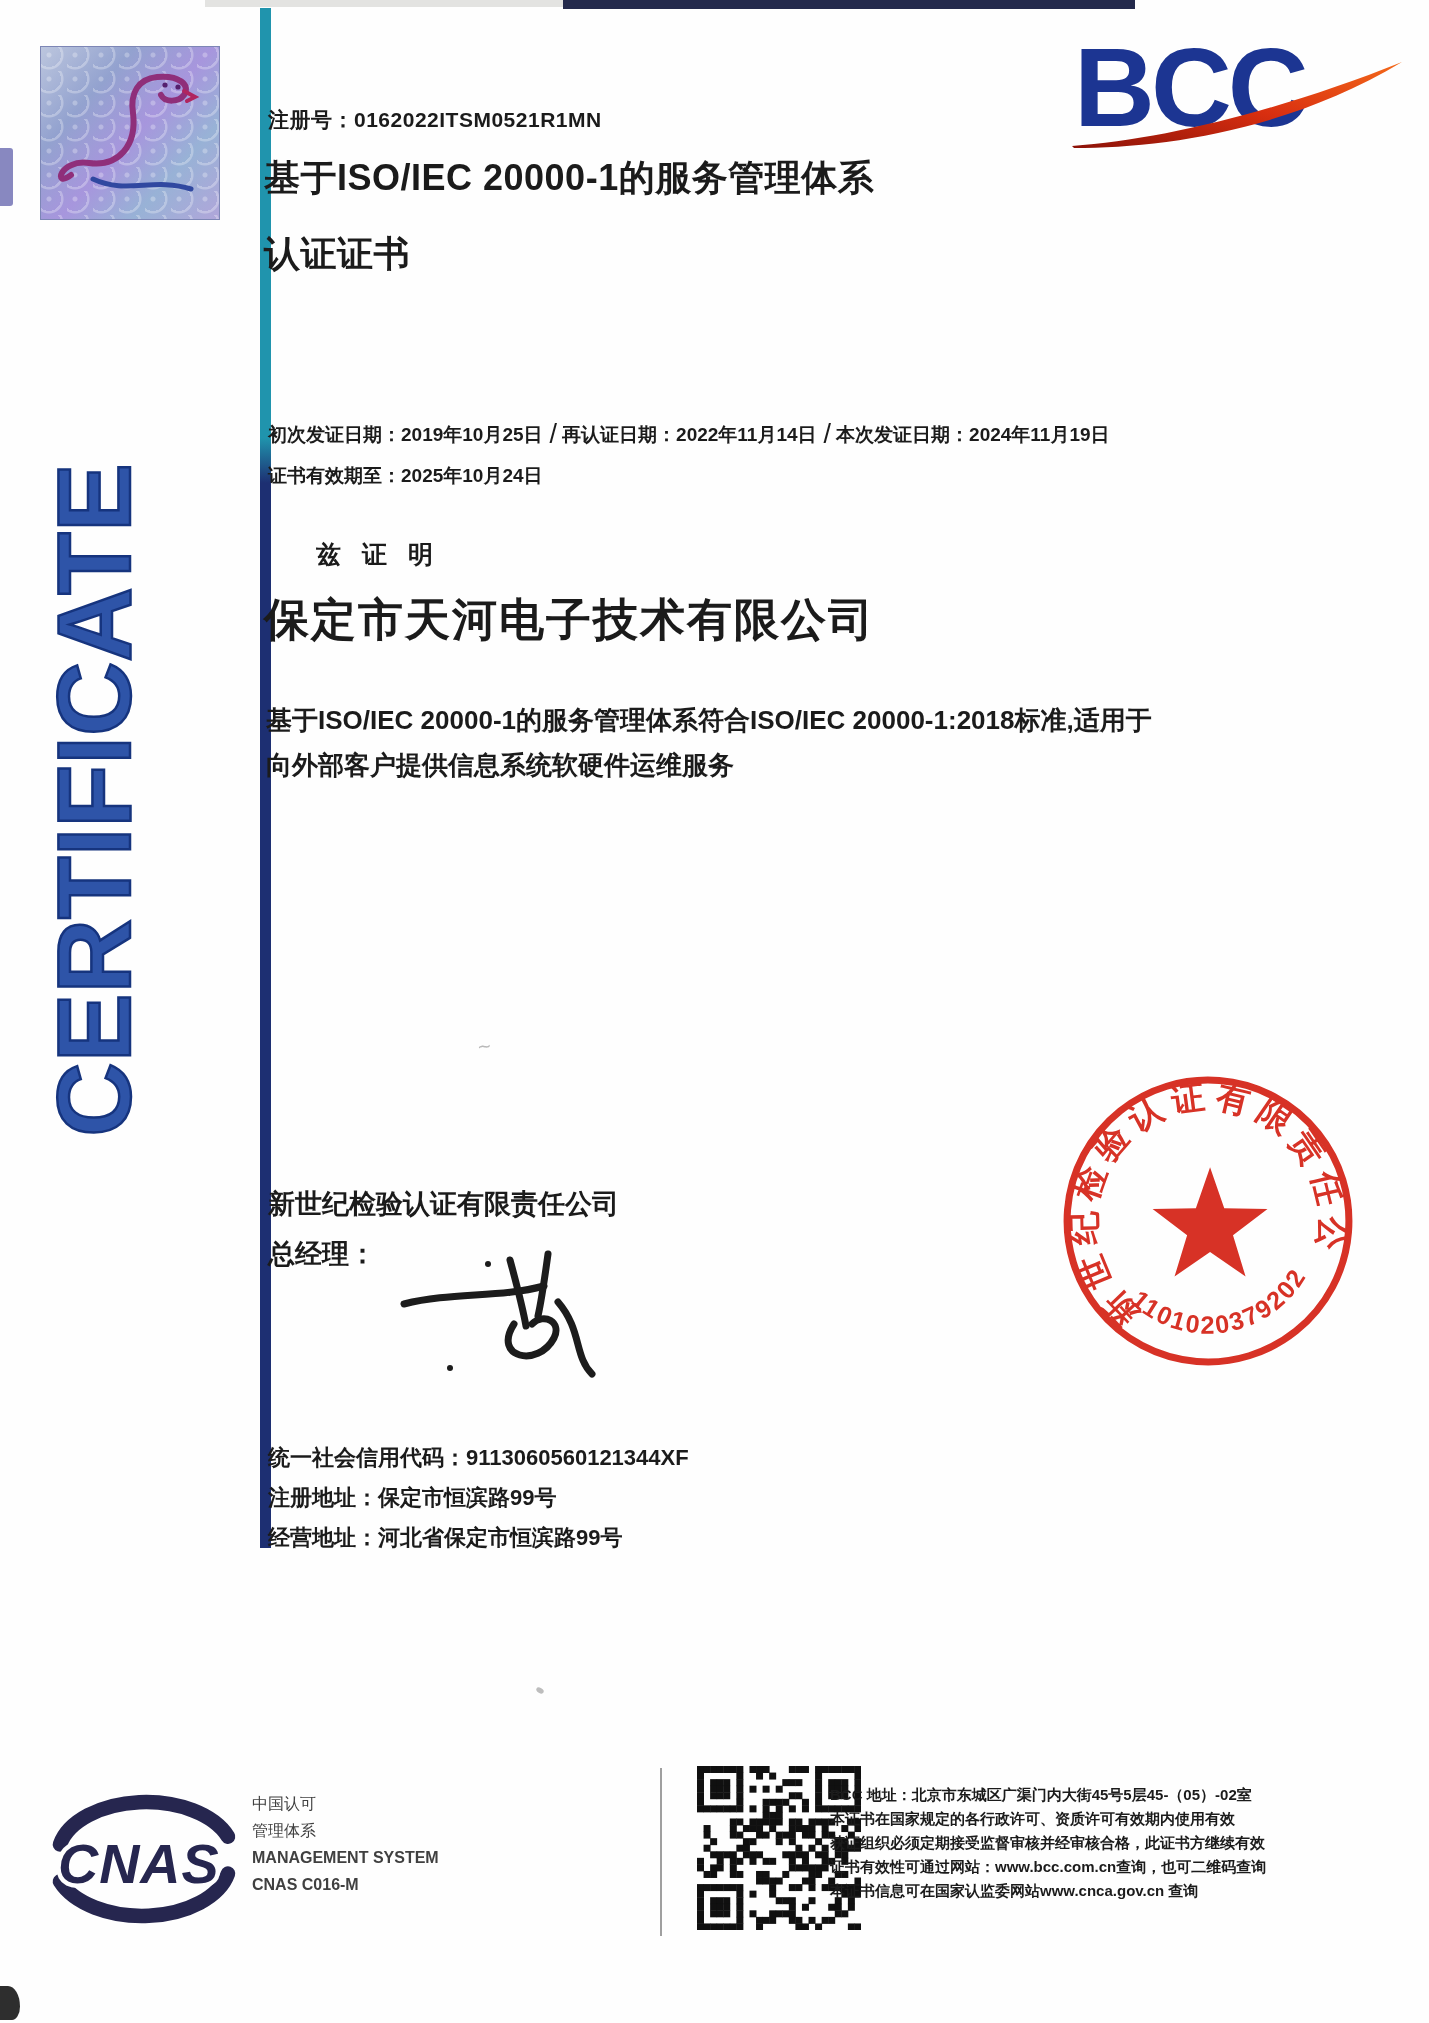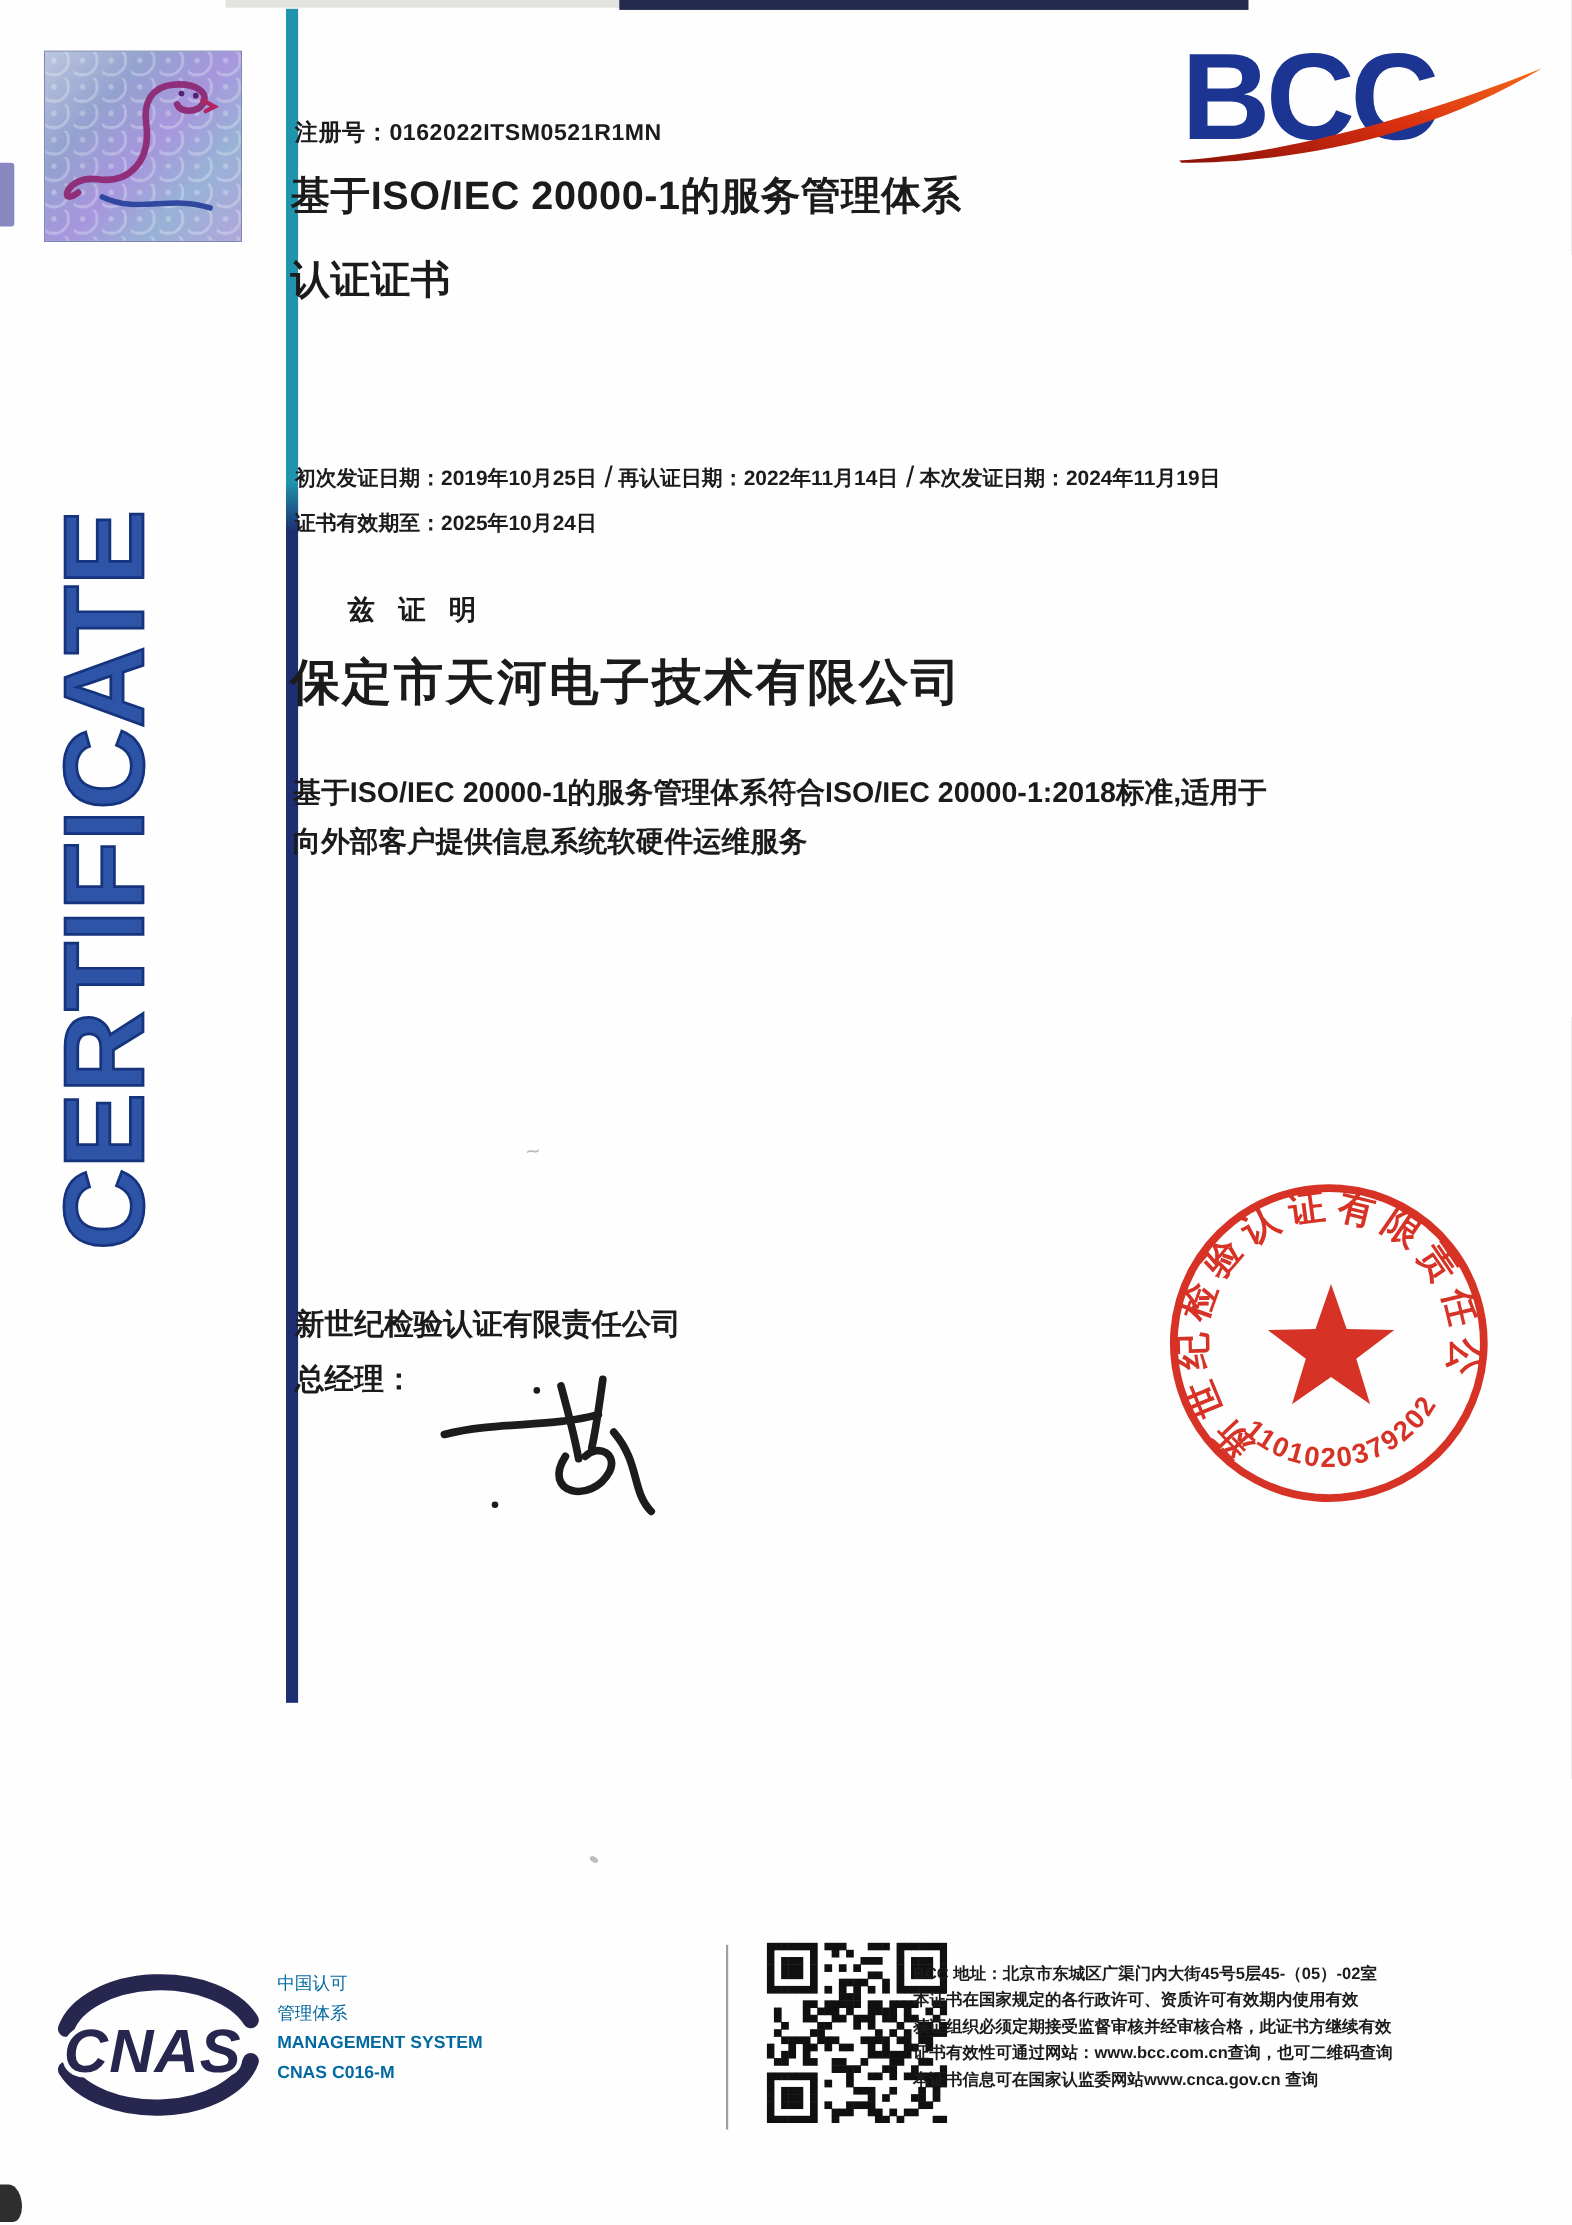--- a/index.html
+++ b/index.html
@@ -44,21 +44,21 @@
   .company{left:264px; top:590px; font-size:45px; font-weight:bold; letter-spacing:2px; white-space:nowrap;}
   .scope{left:266px; top:698px; font-size:26px; font-weight:600; line-height:45px; white-space:nowrap;}
   .issuer{left:268px; top:1186px; font-size:27px; font-weight:600;}
   .signer{left:268px; top:1236px; font-size:27px; font-weight:600;}
   .signature{left:392px; top:1246px;}
   .credit-block{left:268px; top:1438px; font-size:22px; font-weight:bold; line-height:40px; white-space:nowrap;}
   
   .seal{left:1052px; top:1065px; width:312px; height:312px; transform:rotate(-17deg); opacity:.95;}
   
   .cnas-logo{left:46px; top:1776px; width:196px; height:166px;}
-  .cnas-text{left:252px; top:1790px; font-size:16px; line-height:27px; color:#0369a1;}
+  .cnas-text{left:252px; top:1790px; font-size:16px; line-height:27px; color:#404040;}
   .cnas-text .b{font-weight:bold;}
   .footer-divider{left:660px; top:1768px; width:2px; height:168px; background:#9f9f9f;}
   .qr{left:697px; top:1766px; width:164px; height:164px;}
   .footer-notes{left:830px; top:1783px; font-size:15px; font-weight:600; line-height:24px; white-space:nowrap;}
   
   .bcc-logo{left:1072px; top:26px; width:332px; height:128px;}
   .noise-squiggle{left:478px; top:1034px; color:#b9b9b9; font-size:22px; transform:rotate(-8deg);}
   .noise-dot{left:536px; top:1688px; width:8px; height:5px; background:#bdbdbd; border-radius:50%; transform:rotate(30deg);}
 </style>
 </head>
@@ -116,20 +116,25 @@
       <path d="M12,58 C60,46 108,52 152,40"></path>
       <path d="M118,14 C124,36 130,58 134,80"></path>
       <path d="M156,8 C153,30 150,52 146,70"></path>
       <path d="M122,78 C100,112 146,122 162,92 C170,76 152,66 140,78"></path>
       <path d="M166,56 C190,84 182,110 200,128"></path>
     </g>
     <circle cx="96" cy="18" r="3" fill="#1c1c1c"></circle>
     <circle cx="58" cy="122" r="3" fill="#1c1c1c"></circle>
   </svg>
 
+  <div class="abs credit-block">
+    <div><span>统一社会信用代码：</span><span>9113060560121344XF</span></div>
+    <div><span>注册地址：</span><span>保定市恒滨路99号</span></div>
+    <div><span>经营地址：</span><span>河北省保定市恒滨路99号</span></div>
+  </div>
 
   <svg class="abs seal" viewBox="0 0 310 310">
     <defs>
       <path id="sealTop" d="M 69.2 227 A 112 112 0 1 1 240.8 227" fill="none"></path>
       <path id="sealBottom" d="M 53.5 202.3 A 112 112 0 0 0 256.5 202.3" fill="none"></path>
     </defs>
     <circle cx="155" cy="155" r="140" fill="none" stroke="#d5281b" stroke-width="7"></circle>
     <polygon transform="rotate(17 155 162)" fill="#d5281b" points="155,102 169.1,142.6 212.1,143.5 177.8,169.4 190.3,210.5 155,186 119.7,210.5 132.2,169.4 97.9,143.5 140.9,142.6"></polygon>
     <text font-size="33" font-weight="bold" fill="#d5281b" letter-spacing="8">
       <textPath href="#sealTop" startOffset="6">新世纪检验认证有限责任公司</textPath>

